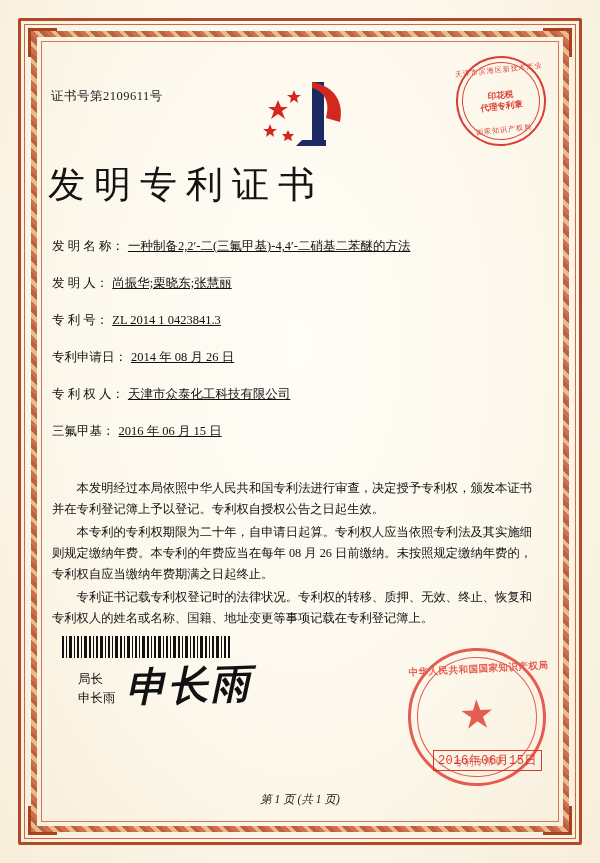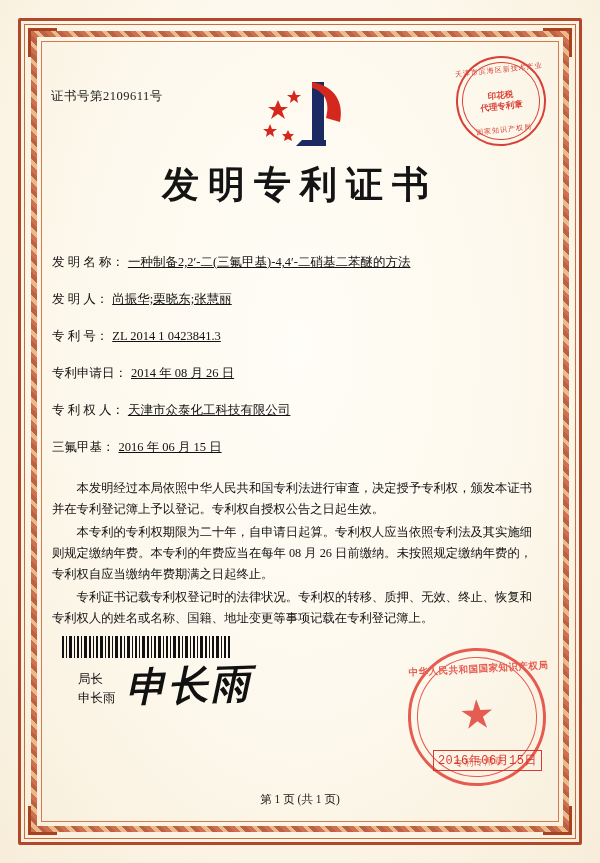--- a/index.html
+++ b/index.html
@@ -129,35 +129,33 @@
     transform: translateX(-50%);
     width: 120px;
     height: 72px;
   }
 
   
   .title {
     position: absolute;
     left: 0; right: 0;
     top: 112px;
-    text-align: center;
     font-size: 37px;
-    font-weight: bold;
+    font-weight: normal;
     letter-spacing: 9px;
     color: #141414;
     font-family: "DejaVu Serif", "Liberation Serif", serif;
   }
 
   
   .fields {
     position: absolute;
     left: 4px;
     right: 4px;
     top: 190px;
-    margin-top: 16px;
   }
   .field-row {
     display: flex;
     align-items: baseline;
     margin-bottom: 20px;
     font-size: 12.5px;
     color: #111;
   }
   .field-label {
     white-space: nowrap;
@@ -275,20 +273,21 @@
   }
 
   
   .footer {
     position: absolute;
     left: 0; right: 0;
     bottom: 8px;
     text-align: center;
     font-size: 11.5px;
     color: #222;
+    font-style: italic;
   }
 </style>
 </head>
 <body>
 
 <div class="page">
 
   <div class="frame-outer"></div>
   <div class="frame-mid"></div>
   <div class="frame-inner"></div>

